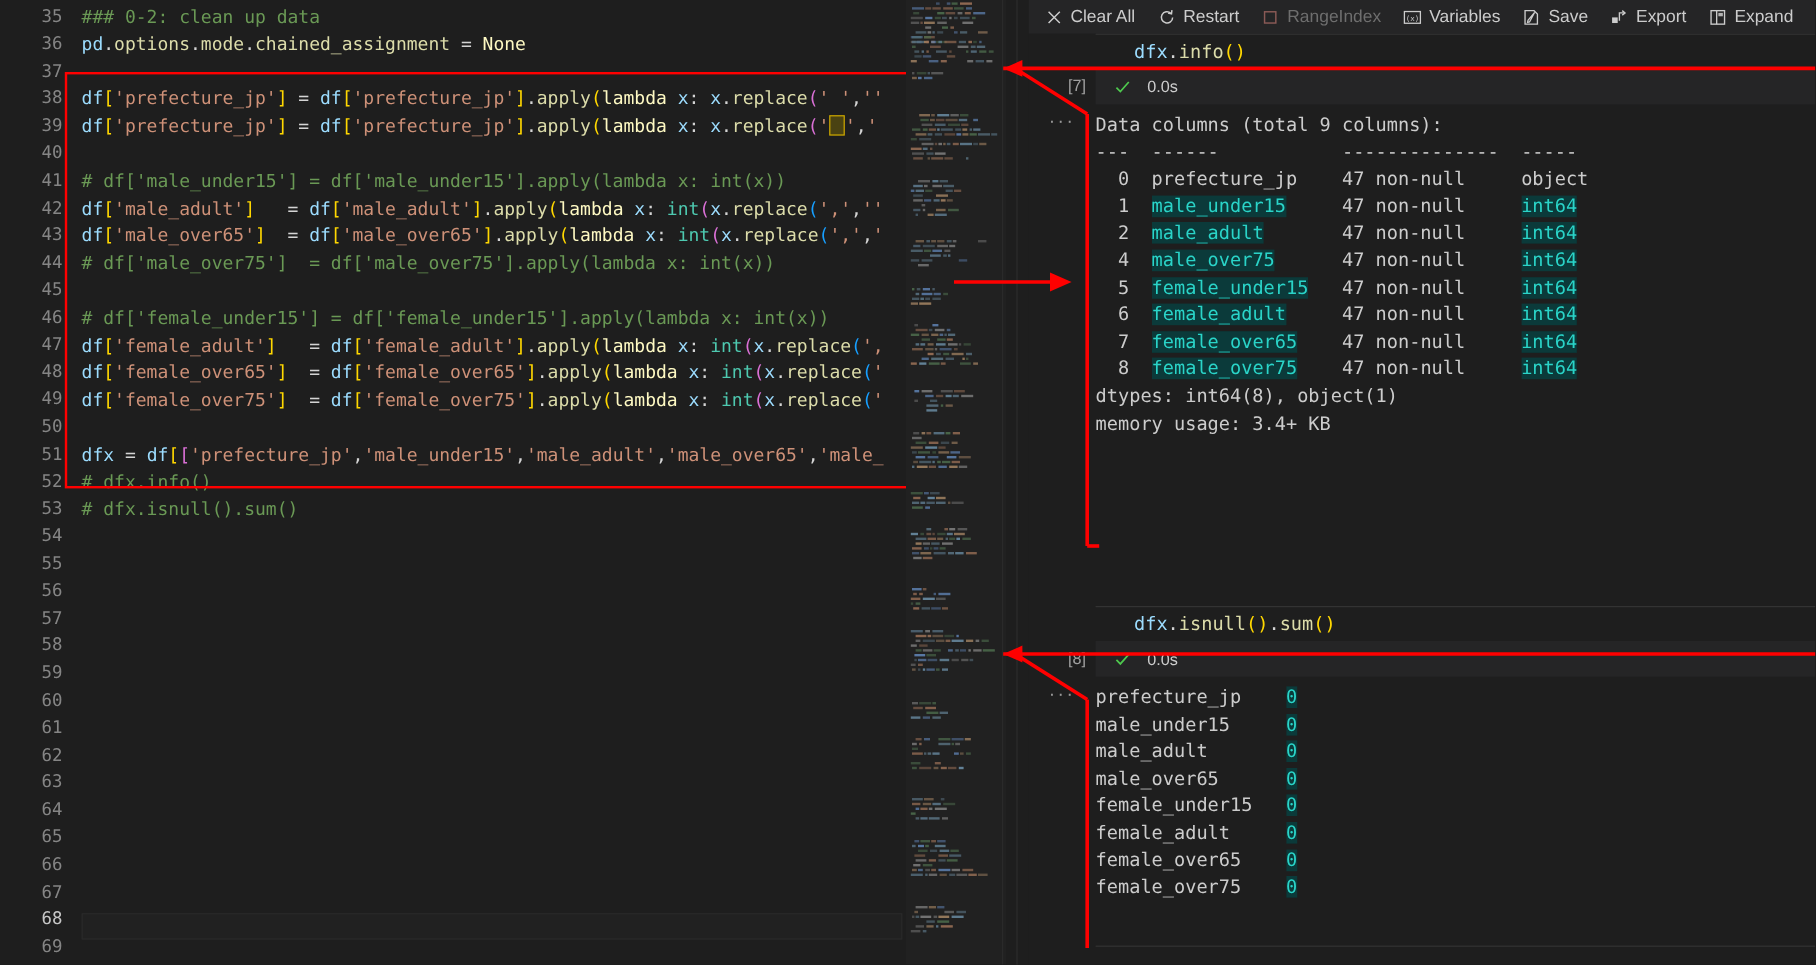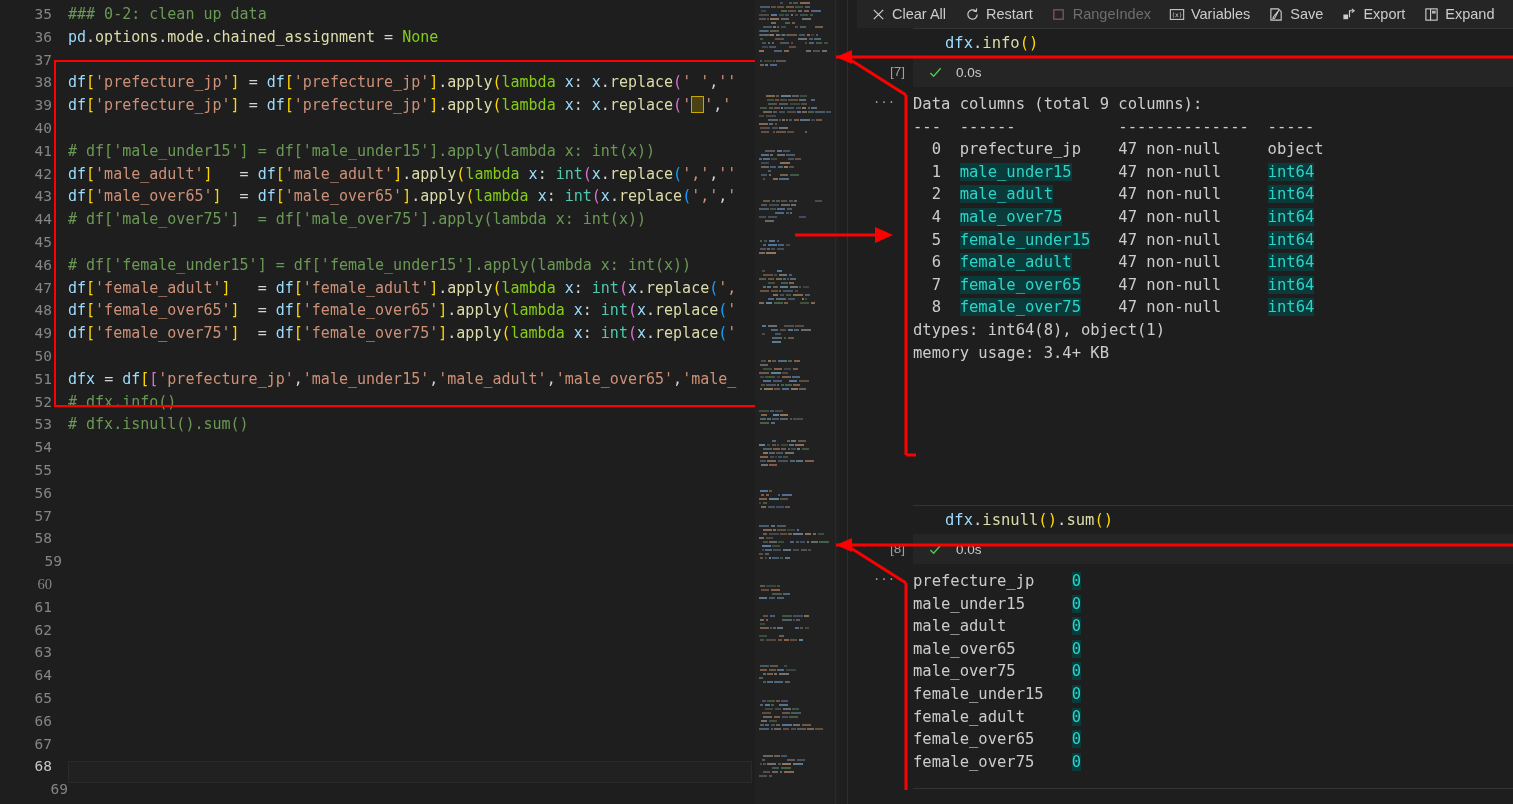--- a/index.html
+++ b/index.html
@@ -15,21 +15,21 @@
   .code-rows{position:absolute;left:0;top:0;width:755px;}
   .row{height:22.8px;line-height:22.8px;white-space:pre;position:relative;font-size:15px;}
   .ln{position:absolute;left:0;width:52px;text-align:right;color:#858585;font-size:14.5px;}
   .ln.active{color:#c6c6c6;}
   .src{position:absolute;left:68px;white-space:pre;}
 
   
   .t-com{color:#6A9955;}
   .t-var{color:#9CDCFE;}
   .t-str{color:#CE9178;}
-  .t-kw {color:#84cc16;}
+  .t-kw {color:#fef9c3;}
   .t-fn {color:#DCDCAA;}
   .t-bi {color:#4EC9B0;}
   .t-pl {color:#d4d4d4;}
   .t-b1 {color:#FFD700;}
   .t-b2 {color:#DA70D6;}
   .t-b3 {color:#179FFF;}
   .t-met{color:#DCDCAA;}
 
   .tofu{display:inline-block;width:13px;height:17px;vertical-align:-3px;
         border:1.5px solid #cca700;background:#4a4212;box-sizing:border-box;}
@@ -109,31 +109,31 @@
         <div class="row" style="top: 322.2px; position: absolute; left: 0px; width: 755px;"><span class="ln">49</span><span class="src"><span class="t-var">df</span><span class="t-b1">[</span><span class="t-str">'female_over75'</span><span class="t-b1">]</span><span class="t-pl"> </span><span class="t-pl"> </span><span class="t-pl">=</span><span class="t-pl"> </span><span class="t-var">df</span><span class="t-b1">[</span><span class="t-str">'female_over75'</span><span class="t-b1">]</span><span class="t-pl">.</span><span class="t-fn">apply</span><span class="t-b1">(</span><span class="t-kw">lambda</span><span class="t-pl"> </span><span class="t-var">x</span><span class="t-pl">:</span><span class="t-pl"> </span><span class="t-bi">int</span><span class="t-b2">(</span><span class="t-var">x</span><span class="t-pl">.</span><span class="t-fn">replace</span><span class="t-b3">(</span><span class="t-str">'</span></span></div>
         <div class="row" style="top: 345px; position: absolute; left: 0px; width: 755px;"><span class="ln">50</span><span class="src"></span></div>
         <div class="row" style="top: 367.8px; position: absolute; left: 0px; width: 755px;"><span class="ln">51</span><span class="src"><span class="t-var">dfx</span><span class="t-pl"> </span><span class="t-pl">=</span><span class="t-pl"> </span><span class="t-var">df</span><span class="t-b1">[</span><span class="t-b2">[</span><span class="t-str">'prefecture_jp'</span><span class="t-pl">,</span><span class="t-str">'male_under15'</span><span class="t-pl">,</span><span class="t-str">'male_adult'</span><span class="t-pl">,</span><span class="t-str">'male_over65'</span><span class="t-pl">,</span><span class="t-str">'male_</span></span></div>
         <div class="row" style="top: 390.6px; position: absolute; left: 0px; width: 755px;"><span class="ln">52</span><span class="src"><span class="t-com"># dfx.info()</span></span></div>
         <div class="row" style="top: 413.4px; position: absolute; left: 0px; width: 755px;"><span class="ln">53</span><span class="src"><span class="t-com"># dfx.isnull().sum()</span></span></div>
         <div class="row" style="top: 436.2px; position: absolute; left: 0px; width: 755px;"><span class="ln">54</span><span class="src"></span></div>
         <div class="row" style="top: 459px; position: absolute; left: 0px; width: 755px;"><span class="ln">55</span><span class="src"></span></div>
         <div class="row" style="top: 481.8px; position: absolute; left: 0px; width: 755px;"><span class="ln">56</span><span class="src"></span></div>
         <div class="row" style="top: 504.6px; position: absolute; left: 0px; width: 755px;"><span class="ln">57</span><span class="src"></span></div>
         <div class="row" style="top: 527.4px; position: absolute; left: 0px; width: 755px;"><span class="ln">58</span><span class="src"></span></div>
-        <div class="row" style="top: 550.2px; position: absolute; left: 0px; width: 755px; margin-left: 10px;"><span class="ln">59</span><span class="src"></span></div>
-        <div class="row" style="top: 573px; position: absolute; left: 0px; width: 755px; font-family: Liberation Serif, serif;"><span class="ln">60</span><span class="src"></span></div>
+        <div class="row" style="top: 550.2px; position: absolute; left: 0px; width: 755px;"><span class="ln">59</span><span class="src"></span></div>
+        <div class="row" style="top: 573px; position: absolute; left: 0px; width: 755px;"><span class="ln">60</span><span class="src"></span></div>
         <div class="row" style="top: 595.8px; position: absolute; left: 0px; width: 755px;"><span class="ln">61</span><span class="src"></span></div>
         <div class="row" style="top: 618.6px; position: absolute; left: 0px; width: 755px;"><span class="ln">62</span><span class="src"></span></div>
         <div class="row" style="top: 641.4px; position: absolute; left: 0px; width: 755px;"><span class="ln">63</span><span class="src"></span></div>
         <div class="row" style="top: 664.2px; position: absolute; left: 0px; width: 755px;"><span class="ln">64</span><span class="src"></span></div>
         <div class="row" style="top: 687px; position: absolute; left: 0px; width: 755px;"><span class="ln">65</span><span class="src"></span></div>
         <div class="row" style="top: 709.8px; position: absolute; left: 0px; width: 755px;"><span class="ln">66</span><span class="src"></span></div>
         <div class="row" style="top: 732.6px; position: absolute; left: 0px; width: 755px;"><span class="ln">67</span><span class="src"></span></div>
         <div class="row" style="top: 755.4px; position: absolute; left: 0px; width: 755px;"><span class="ln active">68</span><span class="src"></span></div>
-        <div class="row" style="top: 778.2px; position: absolute; left: 16px; width: 755px;"><span class="ln">69</span><span class="src"></span></div>
+        <div class="row" style="top: 778.2px; position: absolute; left: 0px; width: 755px;"><span class="ln">69</span><span class="src"></span></div>
       </div>
     <div class="sel-rect"></div>
     <div class="curline"></div>
   </div>
 
   <div class="minimap">
     <div id="mm">
         <div class="mm-line" style="left:25px;top:2px;width:3px;background:#5c7fb0;opacity:0.47"></div>
         <div class="mm-line" style="left:34px;top:2px;width:3px;background:#5c7fb0;opacity:0.54"></div>
         <div class="mm-line" style="left:38px;top:2px;width:5px;background:#4a6a4a;opacity:0.79"></div>
@@ -766,21 +766,20 @@
               </svg>
             </span>
             <span class="dur">0.0s</span>
           </div>
           <div class="out-area">
             <div class="dots">···</div>
             <div class="out-line">prefecture_jp    <span class="hl">0</span></div>
             <div class="out-line">male_under15     <span class="hl">0</span></div>
             <div class="out-line">male_adult       <span class="hl">0</span></div>
             <div class="out-line">male_over65      <span class="hl">0</span></div>
-            <div class="out-line">male_over75      <span class="hl">0</span></div>
             <div class="out-line">female_under15   <span class="hl">0</span></div>
             <div class="out-line">female_adult     <span class="hl">0</span></div>
             <div class="out-line">female_over65    <span class="hl">0</span></div>
             <div class="out-line">female_over75    <span class="hl">0</span></div>
           </div>
         </div>
         <div class="cell" style="top: 788px;">
           <div class="cell-input" style="height:20px;border-top:1px solid #333;background:#1e1e1e"></div>
         </div>
       </div>

